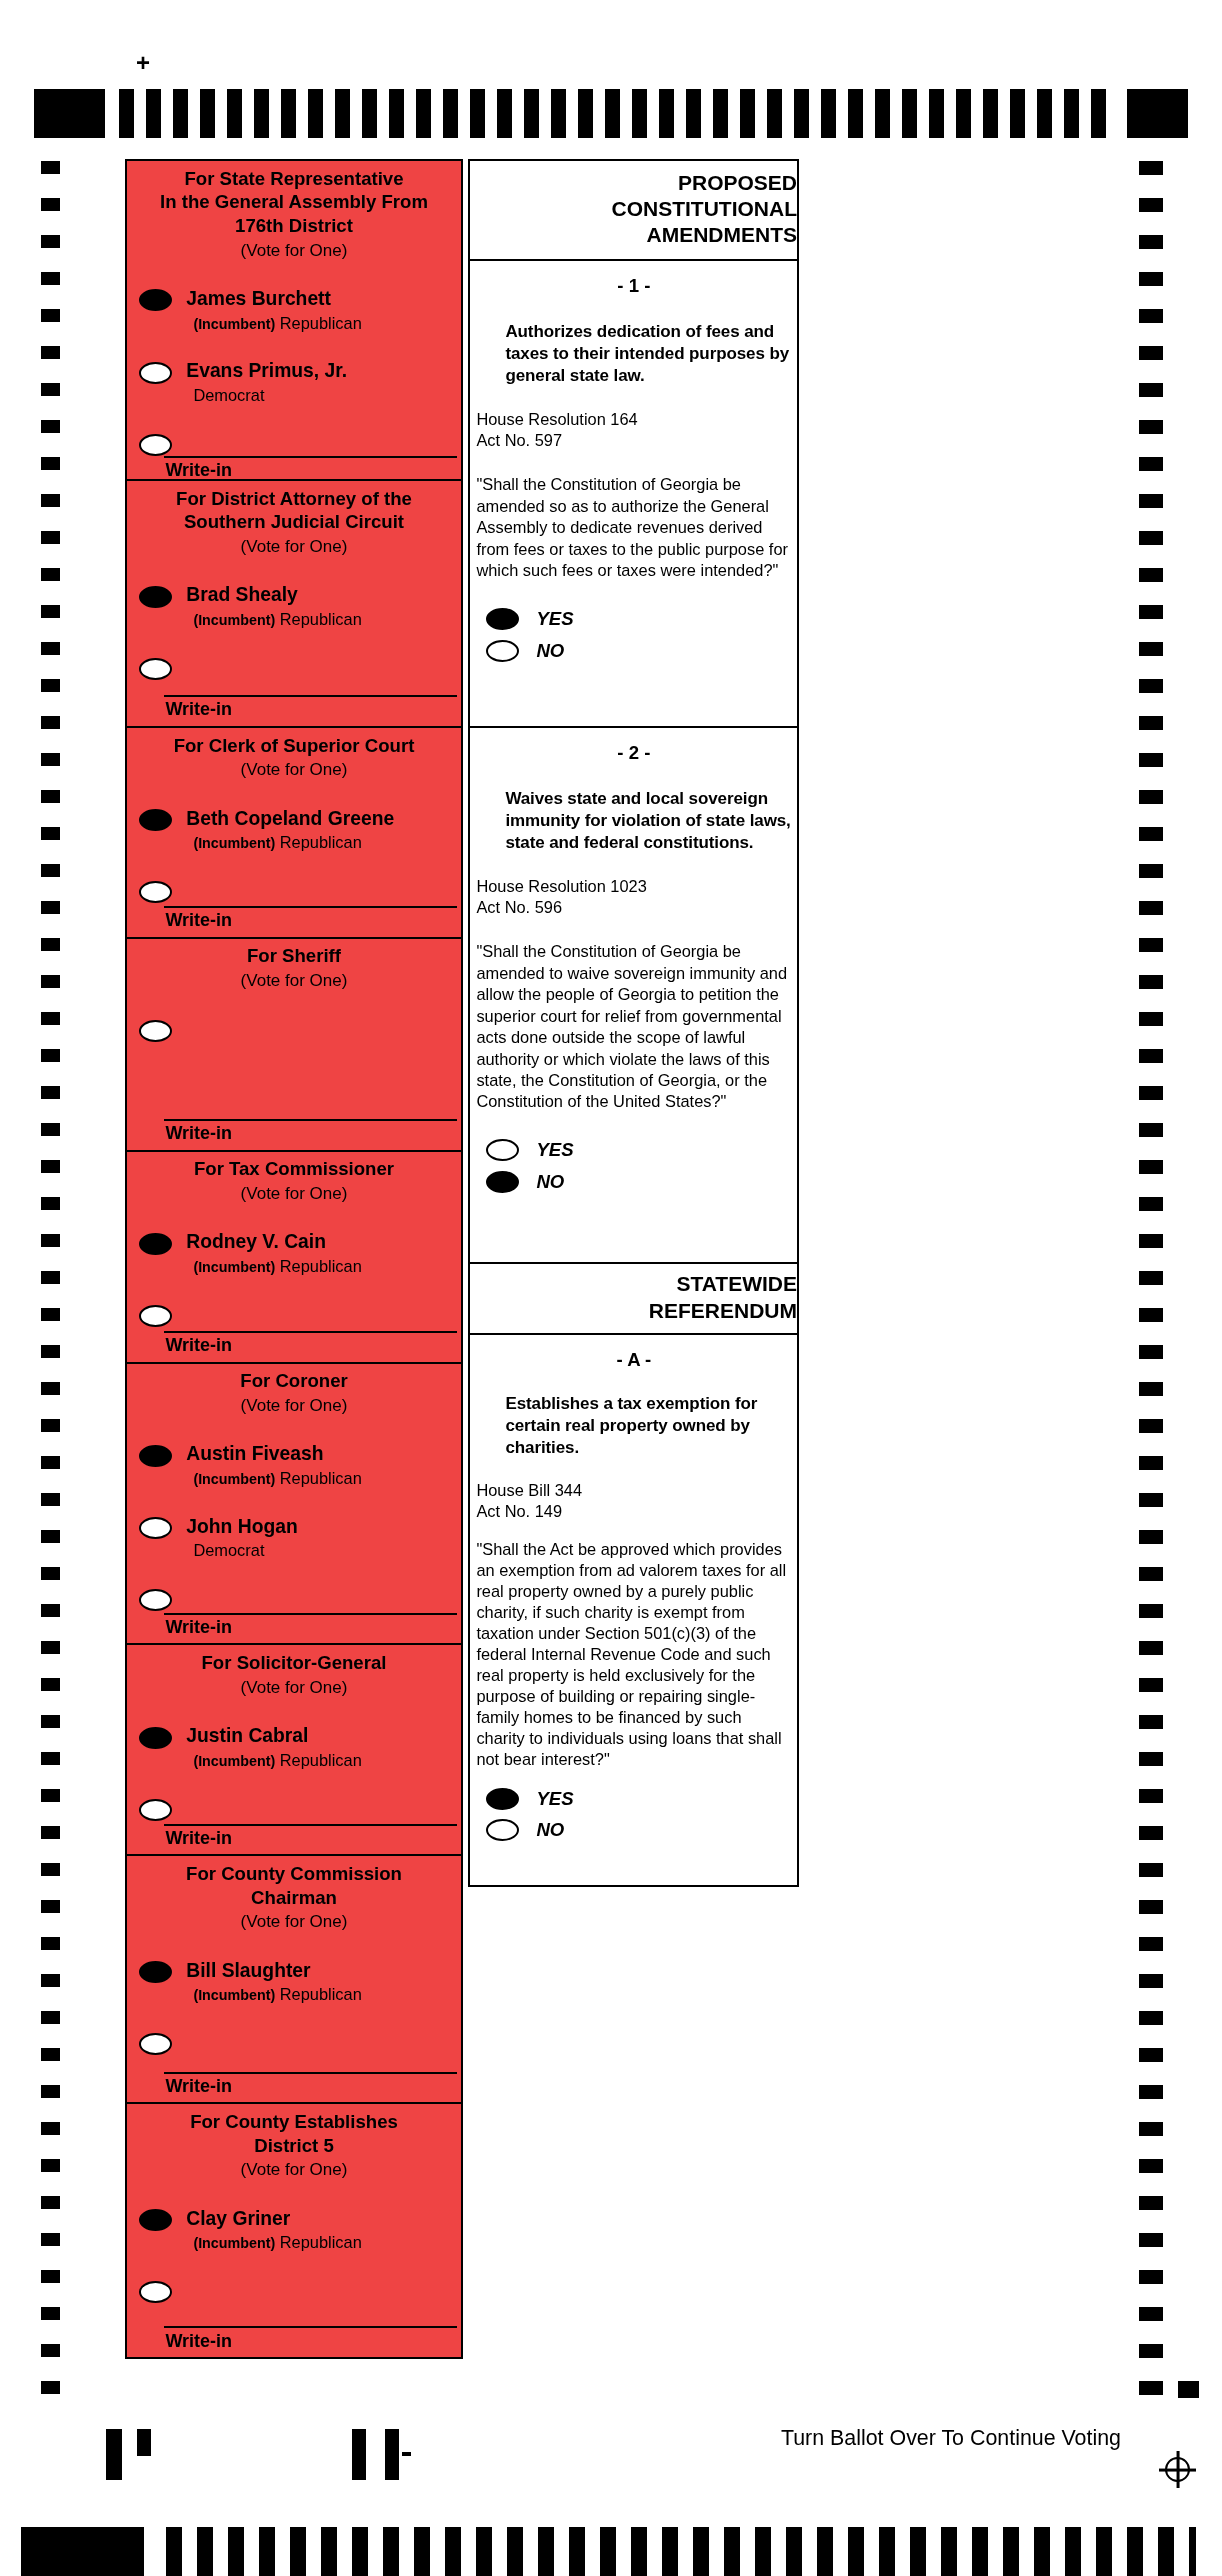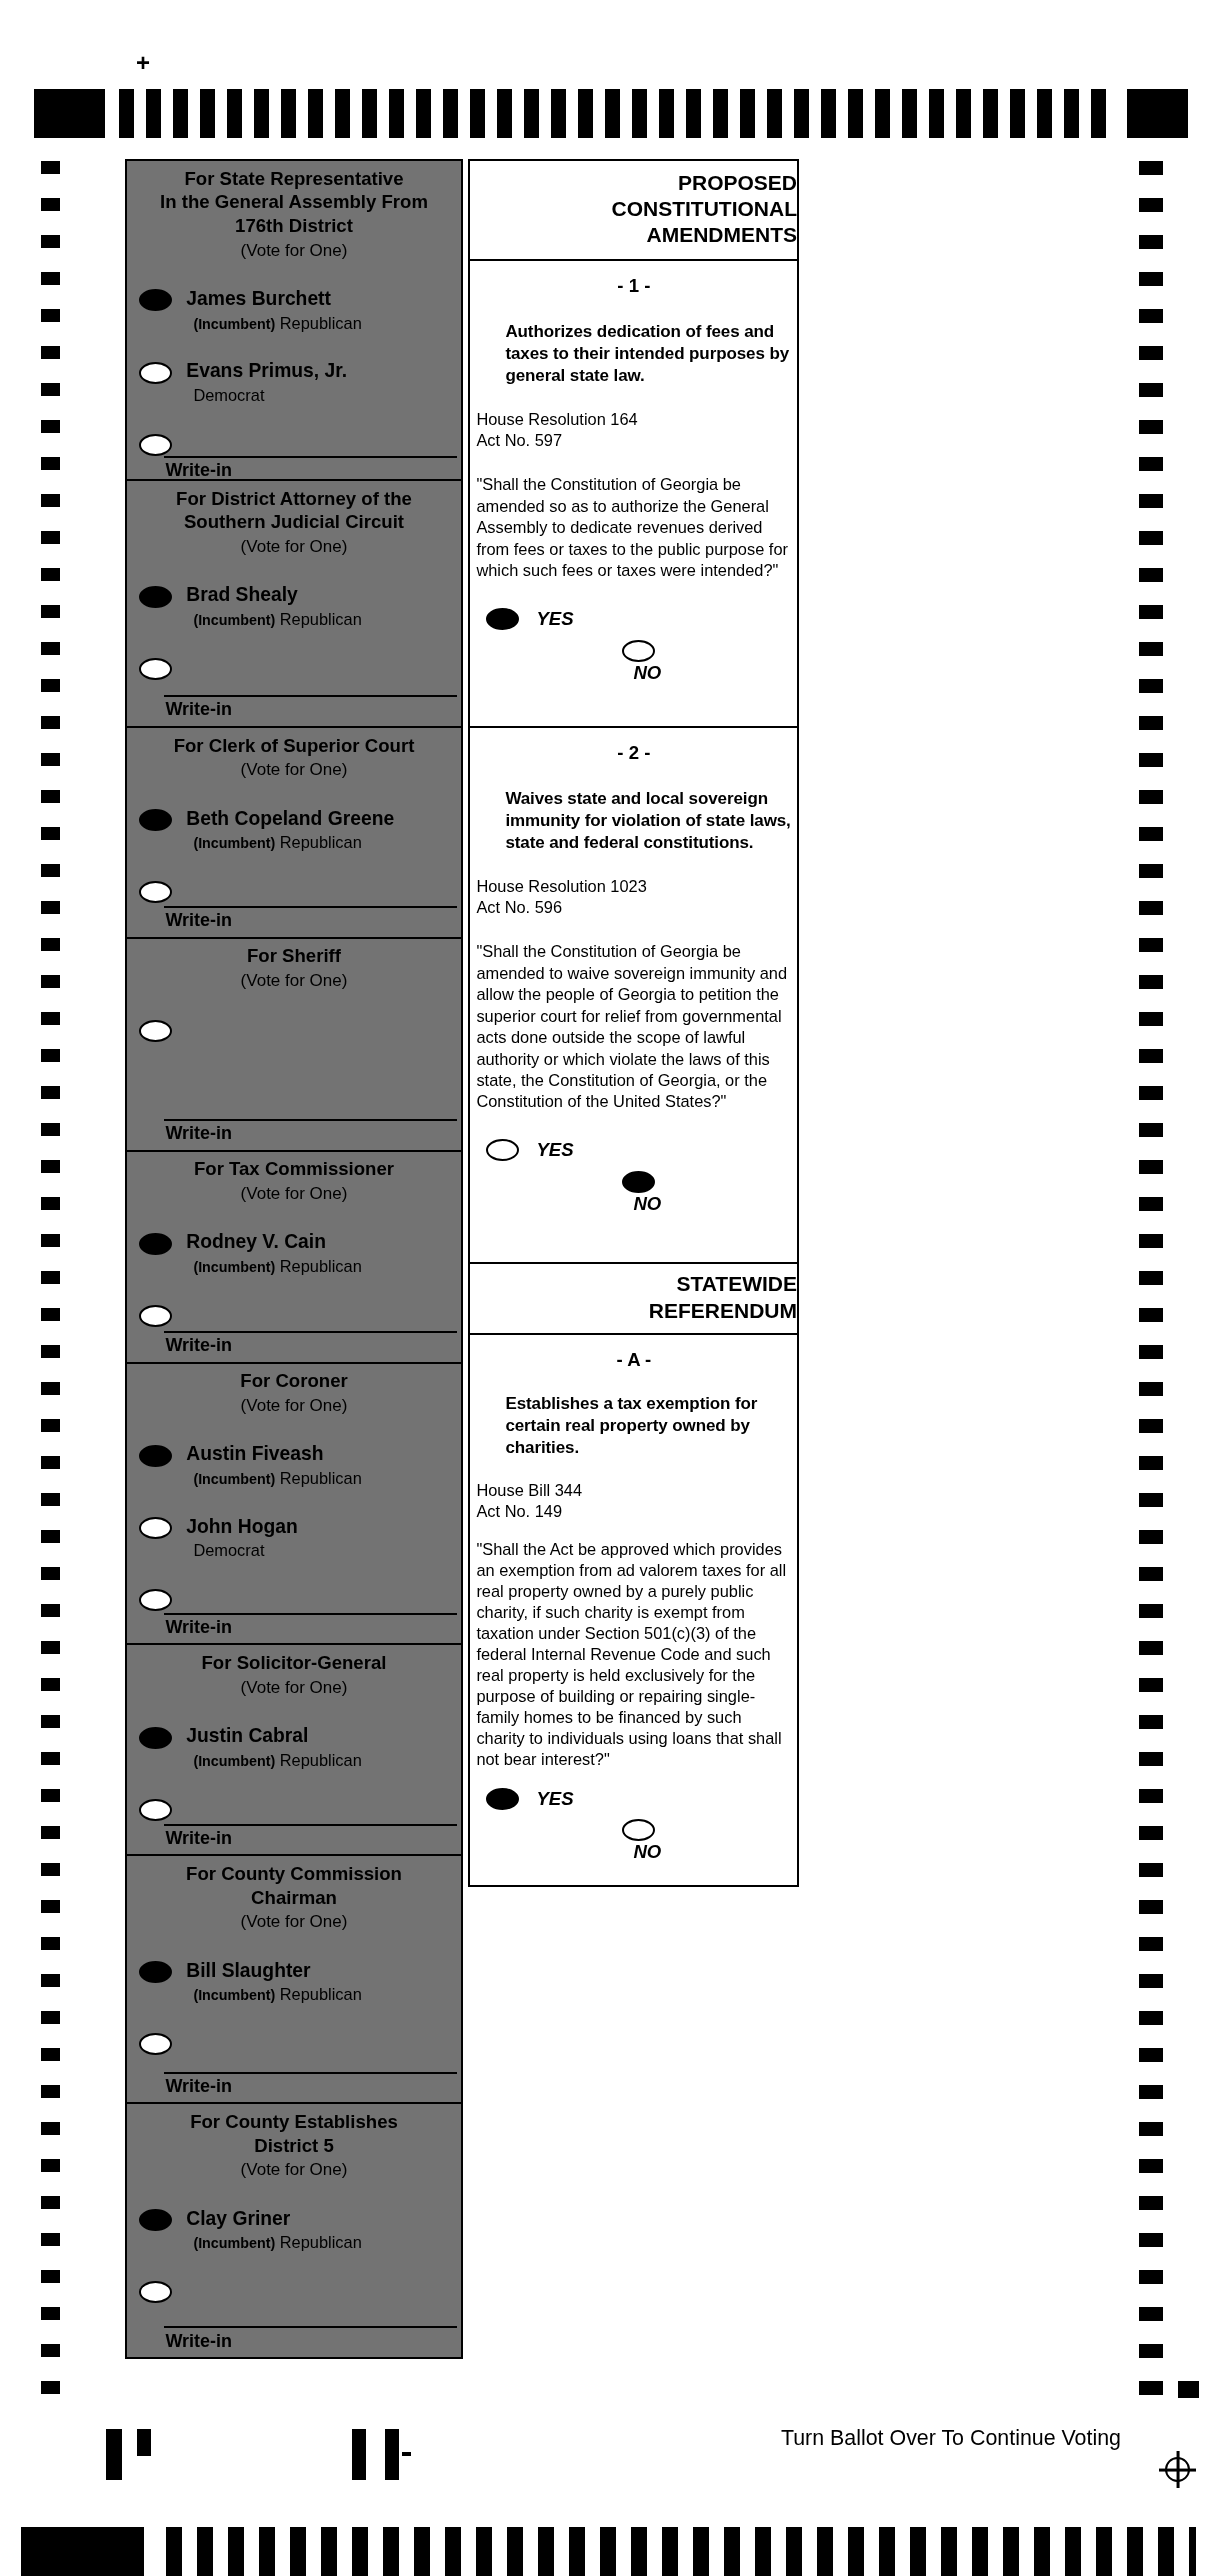--- a/index.html
+++ b/index.html
@@ -25,21 +25,21 @@
   .extra-square { position:absolute; left:1178px; top:2381px; width:21.4px; height:17px; background:#000; }
   .crosshair { position:absolute; left:1165px; top:2457px; width:21.4px; height:21.4px;
     border:2.9px solid #000; border-radius:50%; }
   .crosshair::before { content:""; position:absolute; left:50%; top:-7.9px; bottom:-7.9px; width:2.9px; background:#000; transform:translateX(-50%); }
   .crosshair::after { content:""; position:absolute; top:50%; left:-7.9px; right:-7.9px; height:2.9px; background:#000; transform:translateY(-50%); }
   .turn-notice { position:absolute; right:102px; top:2426px; font-size:21.4px; font-weight:normal; }
 
   
   .col-left { position:absolute; left:125px; top:159px; width:338px; }
   .race { border:2.1px solid #000; margin-top:-2.1px; box-sizing:border-box;
-    display:flex; flex-direction:column; padding-top:5.7px; background:#737373; }
+    display:flex; flex-direction:column; padding-top:5.7px; background:#ef4444; }
   .race:first-child { margin-top:0; }
   .race-title { text-align:center; font-weight:bold; font-size:18.6px; line-height:23.6px; padding:0 4.3px; }
   .vote-for { text-align:center; font-size:17px; line-height:21.4px; margin-top:2.1px; }
   .cand { display:flex; align-items:flex-start; margin:27px 5.7px 0 12px; }
   .oval { width:33px; height:22px; border:2.1px solid #000; border-radius:50%;
     background:#fff; flex:none; box-sizing:border-box; }
   .oval[data-filled="true"] { background:#000; }
   .cand .oval { margin-top:1.4px; }
   .cand-text { margin-left:14.3px; }
   .cand-name { font-size:19.3px; font-weight:bold; line-height:22px; }
@@ -56,21 +56,21 @@
   .mheader.amendments { height:100px; padding-top:8.6px; }
   .mheader.referendum { height:71px; padding-top:7.1px; }
   .msection { border-bottom:2.1px solid #000; box-sizing:border-box;
     padding:2.9px 5.7px 0 6.4px; overflow:hidden; }
   .msection.last { border-bottom:none; }
   .mnum { text-align:center; font-weight:bold; font-size:18.6px; margin-top:11.4px; }
   .msummary { font-weight:bold; font-size:17px; line-height:22px; letter-spacing:-0.1px; margin-top:24px;margin-left:29px; }
   .mauth { font-size:16.4px; line-height:21.4px; margin-top:21.4px; }
   .mquestion { font-size:16.4px; line-height:21.4px; margin-top:23px; }
   .choice { display:flex; align-items:center; margin:26px 0 0 10px; }
-  .choice + .choice { margin-top:10px;flex-direction:column; }
+  .choice + .choice { margin-top:10px; }
   .choice-label { font-weight:bold; font-size:18.6px; margin-left:17px;font-style:italic; }
   .msection.tight .msummary { margin-top:21.4px; }
   .msection.tight .mquestion { margin-top:15.7px; line-height:21px; }
   .msection.tight .choice { margin-top:18.6px; }
   .msection.tight .choice + .choice { margin-top:8.6px; }
 </style>
 </head>
 <body>
 
 <div class="ballot">

